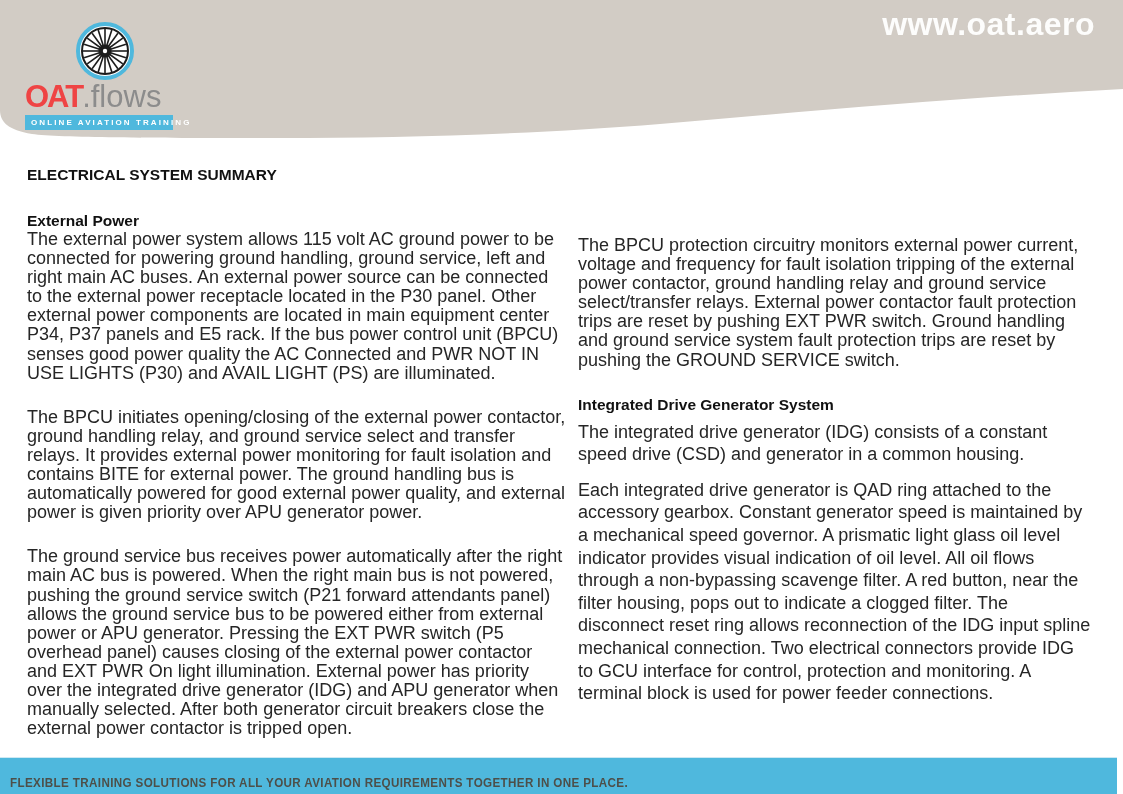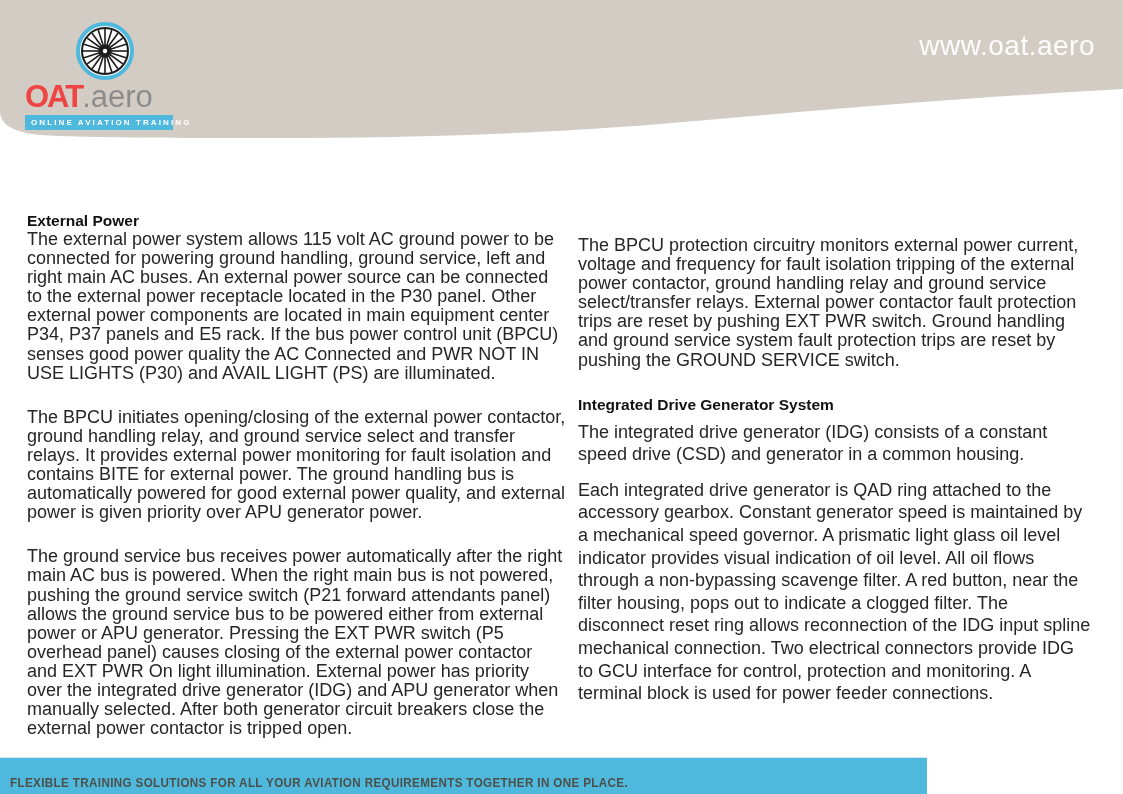--- a/index.html
+++ b/index.html
@@ -10,23 +10,22 @@
     position: relative;
     overflow: hidden;
     color: #262626;
   }
   .page { position: absolute; inset: 0; }
 
   
   .header-swoosh { position: absolute; top: 0; left: 0; width: 1123px; height: 140px; z-index: 0; }
   .site-url {
     position: absolute; top: 6px; right: 28px; z-index: 2;
-    font-size: 28px; font-weight: normal; color: rgba(255,255,255,0.95);
+    font-size: 32px; font-weight: bold; color: rgba(255,255,255,0.95);
     letter-spacing: 0.5px;
-    margin-top: 24px;
   }
   .page-title {
     position: absolute; top: 42px; left: 0; width: 1100px; z-index: 2;
     text-align: center; font-size: 27px; font-weight: bold; color: #141414;
   }
   .logo { position: absolute; top: 22px; left: 25px; z-index: 2; width: 160px; }
   .logo-engine { display: block; margin: 0 auto 2px auto; }
   .logo-brand { font-size: 31px; line-height: 30px; white-space: nowrap; }
   .logo-brand .b1 { font-weight: 800; color: #ef4444; letter-spacing: -2px; }
   .logo-brand .b2 { font-weight: 400; color: #8c8c8c; letter-spacing: 0px; }
@@ -46,21 +45,21 @@
   .col-right { left: 578px; top: 236px; width: 515px; }
   .col h2 { font-size: 15.5px; font-weight: bold; color: #111111; }
   .col p  { font-size: 18px; line-height: 19.1px; color: #262626; }
   .col-left p { margin-bottom: 25px; }
   .col-right p.tight { line-height: 19.1px; margin-bottom: 26px; }
   .col-right p.loose { line-height: 22.6px; margin-bottom: 13px; }
   .col-right h2 { margin-bottom: 7px; }
 
   
   .footer {
-    position: absolute; left: 0; bottom: 0; height: 37px; width: 927px;
+    position: absolute; left: 0; bottom: 0; height: 37px; width: 1117px;
     background: #4fb8dd; z-index: 2;
     border-top: 1px solid #cfe9f3;
   }
   .footer-text {
     position: absolute; left: 10px; bottom: 4px;
     font-size: 12.5px; font-weight: bold; color: #4d4f49;
     letter-spacing: 0.4px; white-space: nowrap;
     transform: scaleX(0.93); transform-origin: left bottom;
   }
 </style>
@@ -101,24 +100,25 @@
         <line x1="29" y1="29" x2="8.1" y2="35.8"></line>
           <line x1="29" y1="29" x2="7" y2="29"></line>
         <line x1="29" y1="29" x2="8.1" y2="22.2"></line>
           <line x1="29" y1="29" x2="11.2" y2="16.1"></line>
         <line x1="29" y1="29" x2="16.1" y2="11.2"></line>
           <line x1="29" y1="29" x2="22.2" y2="8.1"></line>
       </g>
       <circle cx="29" cy="29" r="6.5" fill="#1c1c1c"></circle>
       <circle cx="29" cy="29" r="2.2" fill="#ffffff"></circle>
     </svg>
-    <div class="logo-brand"><span class="b1">OAT</span><span class="b2">.aero</span></div>
+    <div class="logo-brand"><span class="b1">OAT</span><span class="b2">.flows</span></div>
     <div class="logo-band">ONLINE AVIATION TRAINING</div>
   </div>
 
+  <div class="section-title">ELECTRICAL SYSTEM SUMMARY</div>
 
   <div class="col col-left">
     <h2>External Power</h2>
     <p>The external power system allows 115 volt AC ground power to be connected for powering ground handling, ground service, left and right main AC buses. An external power source can be connected to the external power receptacle located in the P30 panel. Other external power components are located in main equipment center P34, P37 panels and E5 rack. If the bus power control unit (BPCU) senses good power quality the AC Connected and PWR NOT IN USE LIGHTS (P30) and AVAIL LIGHT (PS) are illuminated.</p>
     <p>The BPCU initiates opening/closing of the external power contactor, ground handling relay, and ground service select and transfer relays. It provides external power monitoring for fault isolation and contains BITE for external power. The ground handling bus is automatically powered for good external power quality, and external power is given priority over APU generator power.</p>
     <p>The ground service bus receives power automatically after the right main AC bus is powered. When the right main bus is not powered, pushing the ground service switch (P21 forward attendants panel) allows the ground service bus to be powered either from external power or APU generator. Pressing the EXT PWR switch (P5 overhead panel) causes closing of the external power contactor and EXT PWR On light illumination. External power has priority over the integrated drive generator (IDG) and APU generator when manually selected. After both generator circuit breakers close the external power contactor is tripped open.</p>
   </div>
 
   <div class="col col-right">
     <p class="tight">The BPCU protection circuitry monitors external power current, voltage and frequency for fault isolation tripping of the external power contactor, ground handling relay and ground service select/transfer relays. External power contactor fault protection trips are reset by pushing EXT PWR switch. Ground handling and ground service system fault protection trips are reset by pushing the GROUND SERVICE switch.</p>

